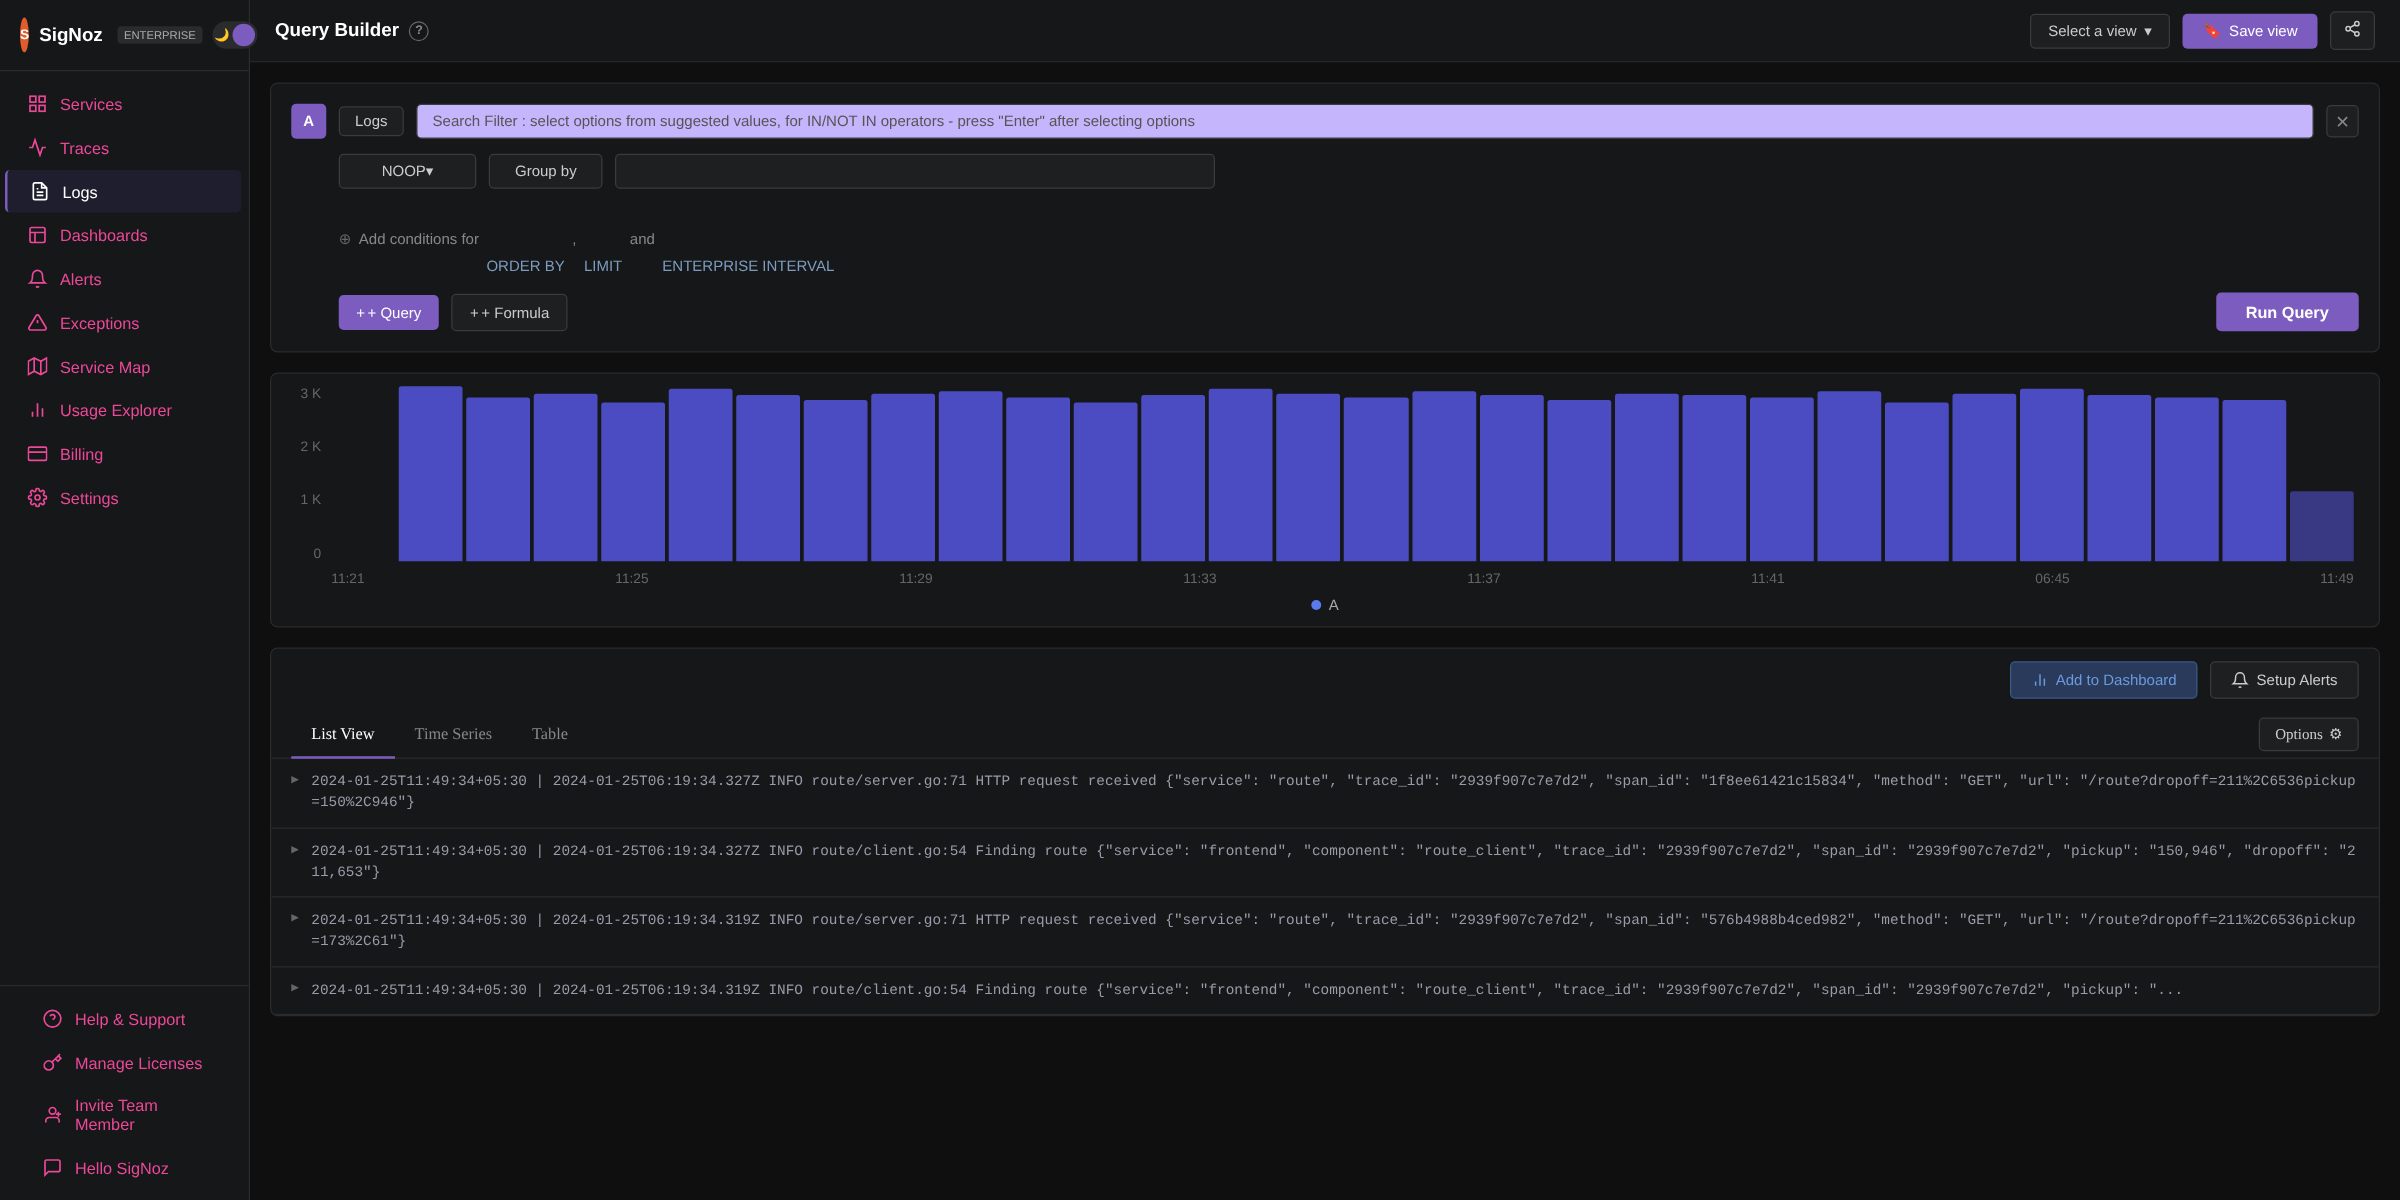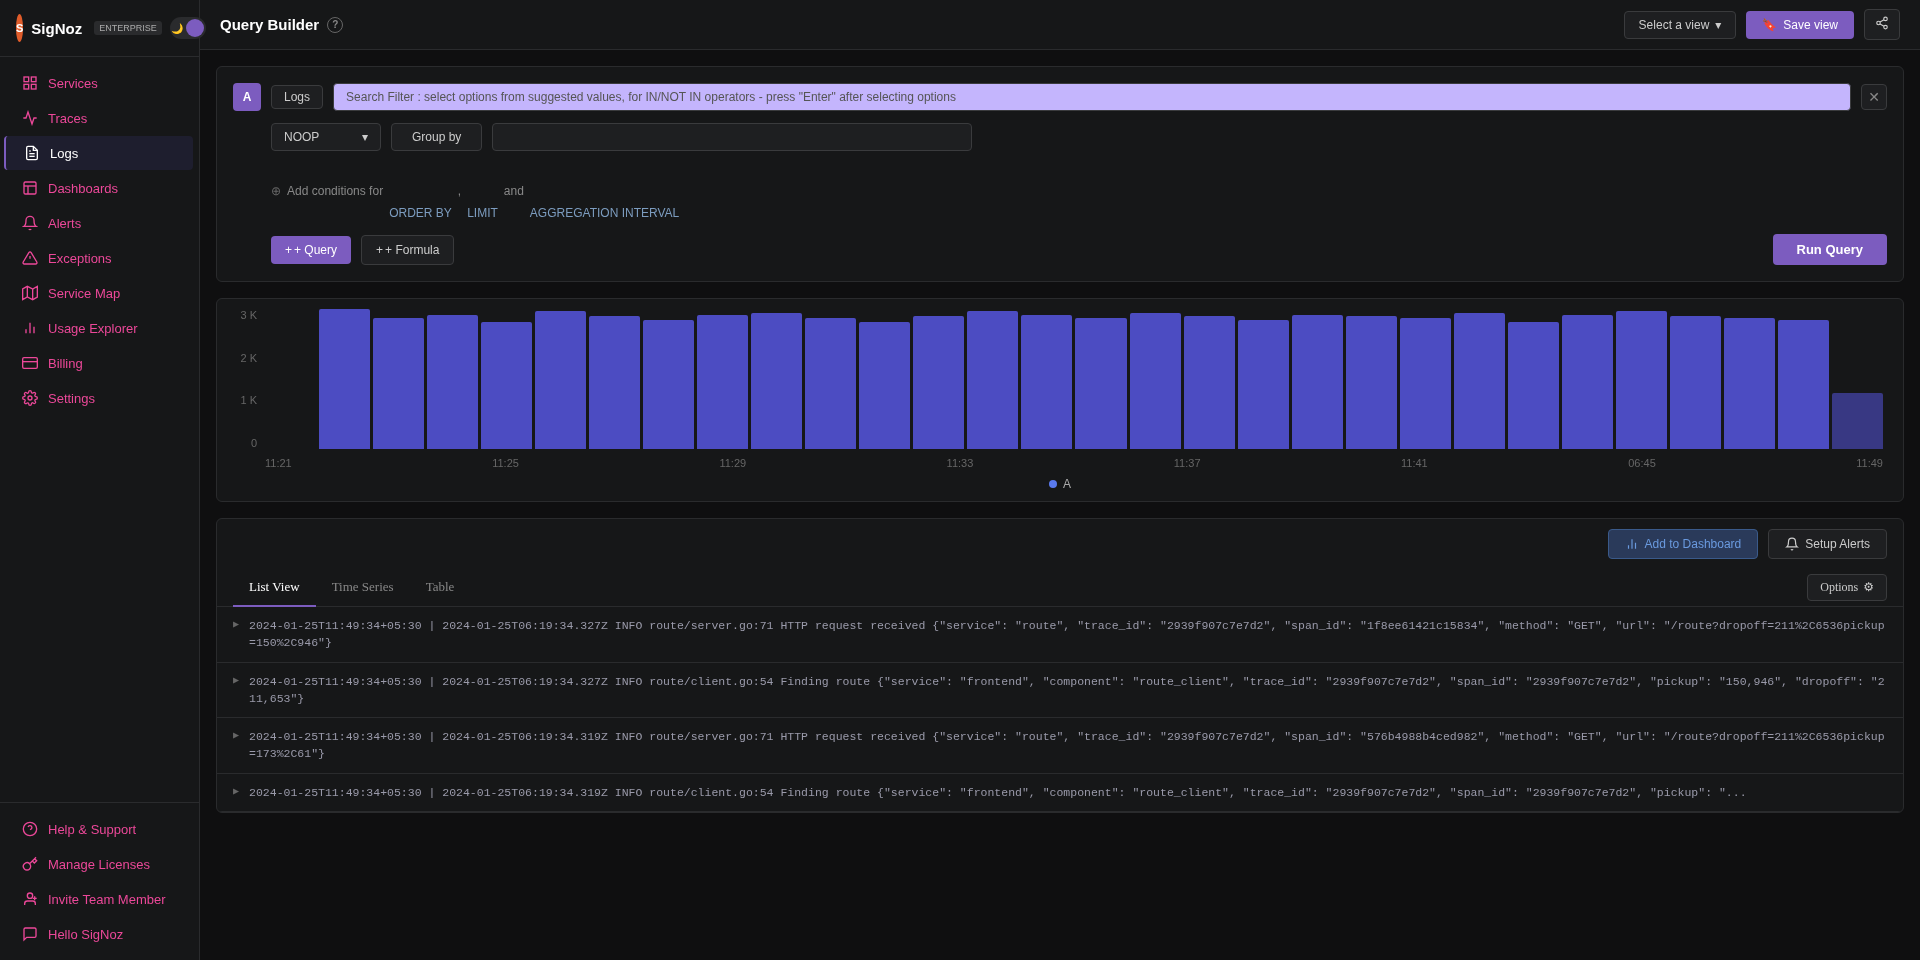--- a/index.html
+++ b/index.html
@@ -58,21 +58,21 @@
       padding: 9px 16px;
       cursor: pointer;
       color: #ec4899;
       border-radius: 4px;
       margin: 1px 6px;
       font-size: 13px;
     }
     .sidebar-item.active { background: #1e1e2e; color: #fff; border-left: 2px solid #7c5cbf; margin-left: 4px; padding-left: 18px; }
     .sidebar-item svg { width: 16px; height: 16px; flex-shrink: 0; }
 
-    .sidebar-bottom { padding: 8px 0; border-top: 1px solid #2a2b2d; }
+    .sidebar-bottom { padding: 8px 12px; border-top: 1px solid #2a2b2d; }
 
     
     #main {
       flex: 1;
       display: flex;
       flex-direction: column;
       overflow: hidden;
     }
 
     
@@ -138,21 +138,21 @@
       cursor: pointer; font-size: 14px; flex-shrink: 0;
     }
 
     .agg-row {
       display: flex; align-items: center; gap: 10px;
       padding-left: 38px;
     }
     .noop-select {
       background: #1e1f21; border: 1px solid #3a3b3d;
       color: #ccc; padding: 6px 12px; border-radius: 4px; font-size: 12px;
-      width: 110px; display: flex; align-items: center; justify-content: space-between;
+      width: 110px; display: flex; align-items: center; justify-content: center;
       cursor: pointer;
     }
     .agg-input {
       background: #1e1f21; border: 1px solid #3a3b3d;
       color: #888; padding: 6px 12px; border-radius: 4px; font-size: 12px;
       flex: 1;
     }
     .group-by-btn {
       background: #1e1f21; border: 1px solid #3a3b3d;
       color: #ccc; padding: 6px 20px; border-radius: 4px; font-size: 12px;
@@ -476,21 +476,21 @@
         <input class="group-by-input" style="background: rgb(30, 31, 33); border: 1px solid rgb(58, 59, 61); color: rgb(136, 136, 136); padding: 6px 12px; border-radius: 4px; font-size: 12px; width: 480px; outline: none;">
       </div>
 
       <div class="conditions-row">
         <span style="cursor:pointer;color:#666;">⊕</span>
         <span>Add conditions for</span>
         <span class="link">ORDER BY</span>
         <span>,</span>
         <span class="link">LIMIT</span>
         <span>and</span>
-        <span class="link">AGGREGATION INTERVAL</span>
+        <span class="link">ENTERPRISE INTERVAL</span>
       </div>
 
       <div class="query-actions">
         <button class="add-query-btn">
           <span>+</span>
           <span style="margin-left:-3px;">+ Query</span>
         </button>
         <button class="add-formula-btn">
           <span>+</span>
           <span style="margin-left:-3px;">+ Formula</span>

